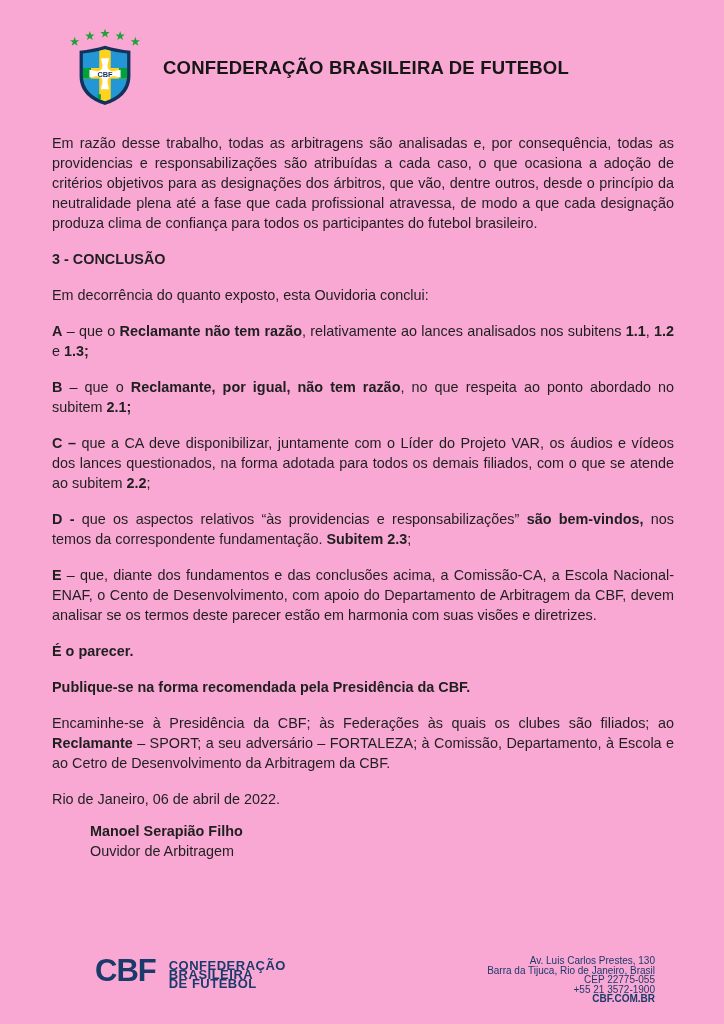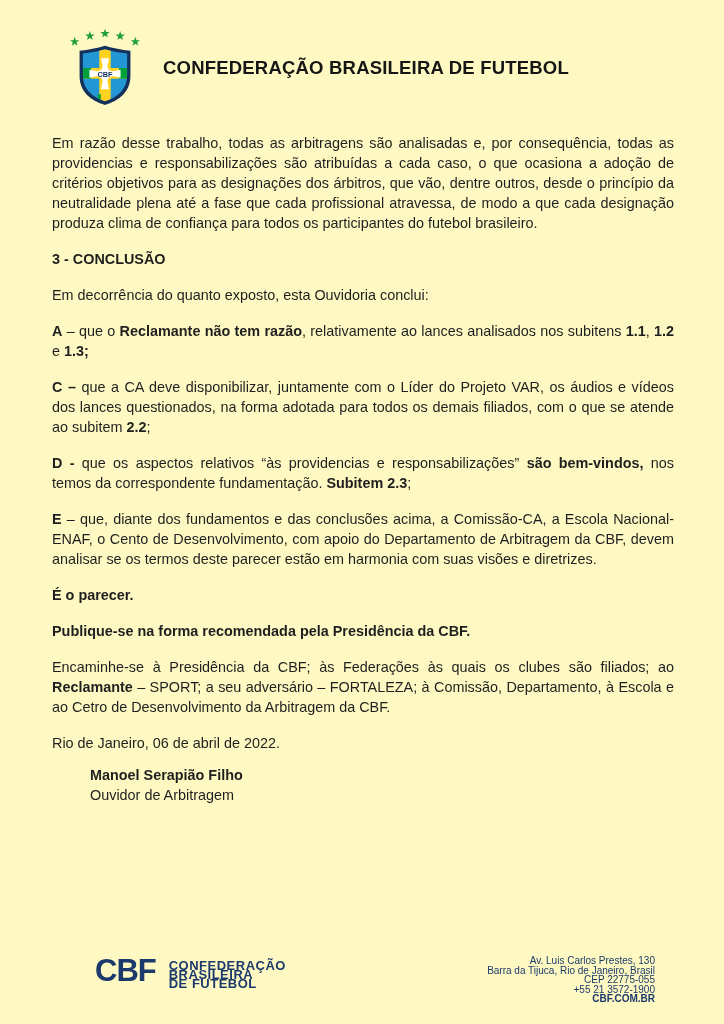--- a/index.html
+++ b/index.html
@@ -1,17 +1,17 @@
 <!DOCTYPE html>
 <html><head>
 <meta charset="utf-8">
 <style>
   html,body{margin:0;padding:0;background:#888;}
   .page{
-    position:relative;width:724px;height:1024px;margin:0 auto;background:#fef9c3;
+    position:relative;width:724px;height:1024px;margin:0 auto;background:#f9a8d4;
     font-family:"Liberation Sans","DejaVu Sans",sans-serif;overflow:hidden;
     --navy:#1b3a6b;--text:#1f1f1f;--star_green:#21a038;--shield_blue:#2397d5;
     --shield_navy:#14315b;--stripe_yellow:#ffd21f;--stripe_green:#00a13a;
   }
   .letterhead{position:absolute;top:28px;left:64px;right:52px;display:flex;align-items:center;}
   .crest{width:82px;height:80px;flex:0 0 auto;}
   .doc-title{margin:0 0 0 17px;font-size:18.5px;font-weight:bold;color:#161616;letter-spacing:.2px;}
   .content{
     position:absolute;top:117px;left:52px;width:622px;
     font-size:14.4px;line-height:20px;color:var(--text,#1f1f1f);
@@ -64,20 +64,21 @@
       </svg>
     </div>
     <h1 class="doc-title">CONFEDERAÇÃO BRASILEIRA DE FUTEBOL</h1>
   </header>
 
   <main class="content" id="doc-body">
       <p class="body"><span>Em razão desse trabalho, todas as arbitragens são analisadas e, por consequência, todas as providencias e responsabilizações são atribuídas a cada caso, o que ocasiona a adoção de critérios objetivos para as designações dos árbitros, que vão, dentre outros, desde o princípio da neutralidade plena até a fase que cada profissional atravessa, de modo a que cada designação produza clima de confiança para todos os participantes do futebol brasileiro.</span></p>
       <p class="heading"><b>3 - CONCLUSÃO</b></p>
       <p class="left"><span>Em decorrência do quanto exposto, esta Ouvidoria conclui:</span></p>
       <p class="body"><b>A</b><span> – que o </span><b>Reclamante não tem razão</b><span>, relativamente ao lances analisados nos subitens </span><b>1.1</b><span>, </span><b>1.2</b><span> e </span><b>1.3;</b></p>
+      <p class="body"><b>B</b><span> – que o </span><b>Reclamante, por igual, não tem razão</b><span>, no que respeita ao ponto abordado no subitem </span><b>2.1;</b></p>
       <p class="body"><b>C –</b><span> que a CA deve disponibilizar, juntamente com o Líder do Projeto VAR, os áudios e vídeos dos lances questionados, na forma adotada para todos os demais filiados, com o que se atende ao subitem </span><b>2.2</b><span>;</span></p>
       <p class="body"><b>D -</b><span> que os aspectos relativos “às providencias e responsabilizações” </span><b>são bem-vindos,</b><span> nos temos da correspondente fundamentação. </span><b>Subitem 2.3</b><span>;</span></p>
       <p class="body"><b>E</b><span> – que, diante dos fundamentos e das conclusões acima, a Comissão-CA, a Escola Nacional-ENAF, o Cento de Desenvolvimento, com apoio do Departamento de Arbitragem da CBF, devem analisar se os termos deste parecer estão em harmonia com suas visões e diretrizes.</span></p>
       <p class="left"><b>É o parecer.</b></p>
       <p class="left"><b>Publique-se na forma recomendada pela Presidência da CBF.</b></p>
       <p class="body"><span>Encaminhe-se à Presidência da CBF; às Federações às quais os clubes são filiados; ao </span><b>Reclamante</b><span> – SPORT; a seu adversário – FORTALEZA; à Comissão, Departamento, à Escola e ao Cetro de Desenvolvimento da Arbitragem da CBF.</span></p>
       <p class="left"><span>Rio de Janeiro, 06 de abril de 2022.</span></p>
       <p class="sig"><b>Manoel Serapião Filho</b></p>
       <p class="sig"><span>Ouvidor de Arbitragem</span></p>
     </main>

